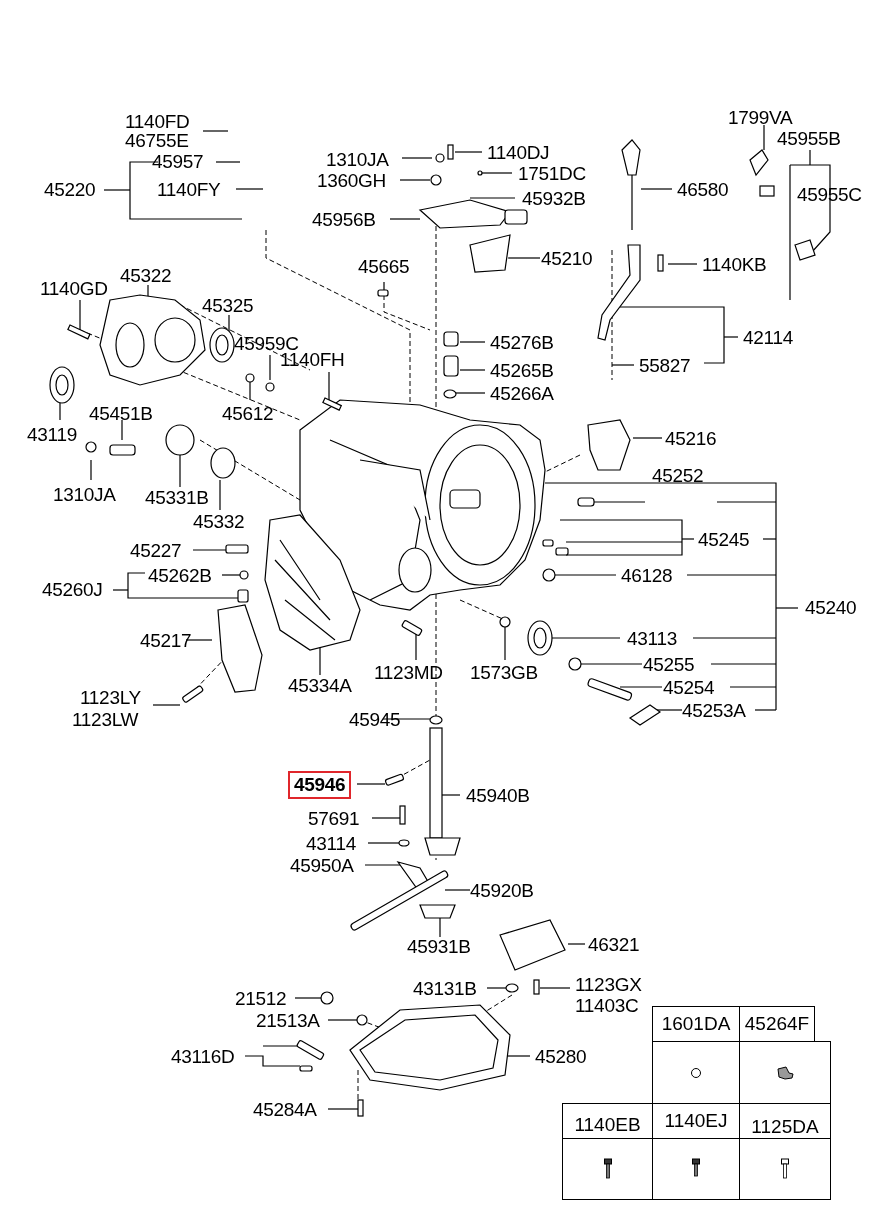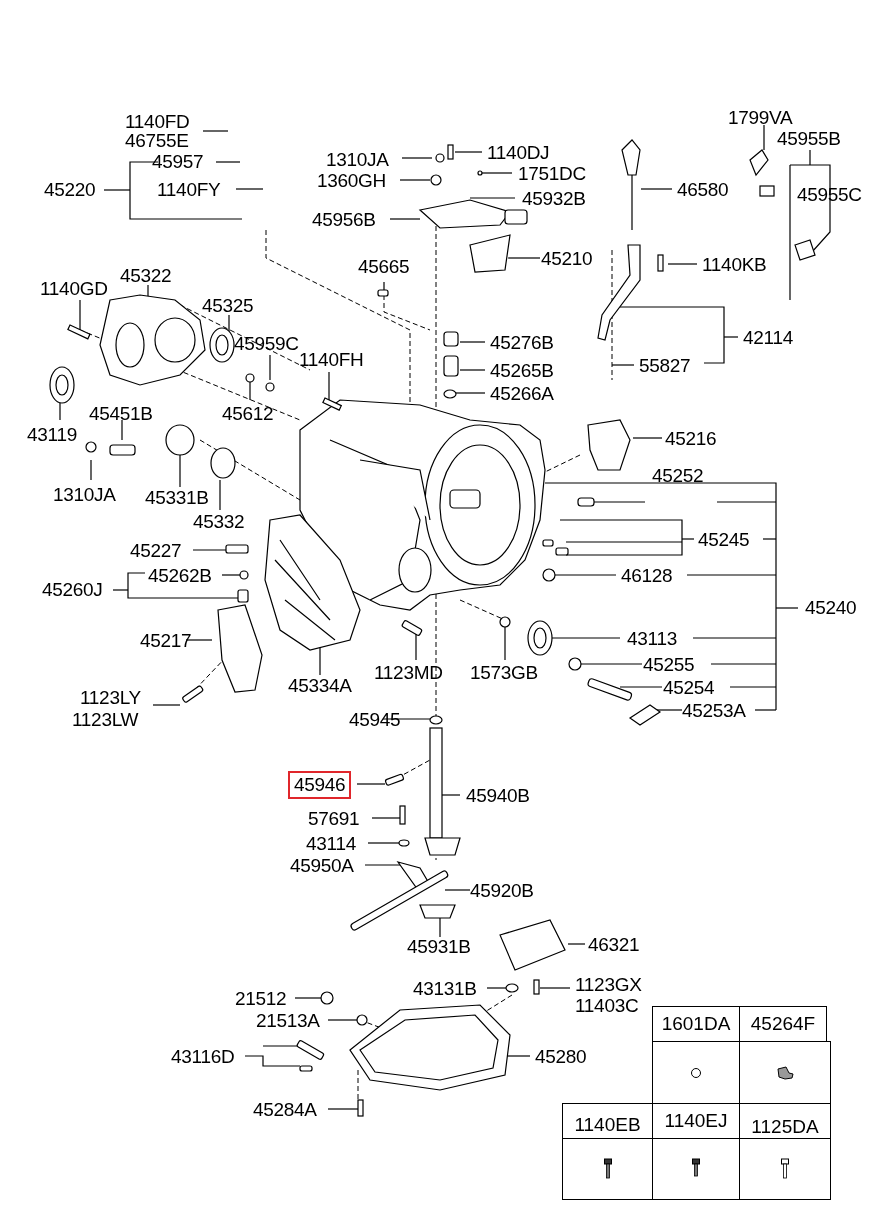--- a/index.html
+++ b/index.html
@@ -1,19 +1,19 @@
 <!DOCTYPE html>
 <html><head>
 <meta charset="utf-8">
 <style>
   html,body{margin:0;padding:0;background:#fff;}
   body{width:886px;height:1211px;position:relative;overflow:hidden;font-family:"Liberation Sans",sans-serif;}
   #diagram{position:absolute;left:0;top:0;width:886px;height:1211px;}
   .lbl{position:absolute;font-size:19px;line-height:20px;color:#000;white-space:nowrap;letter-spacing:-0.3px;cursor:pointer;}
-  .hl{outline:2px solid #e0262b;outline-offset:1px;padding:1px 3px;}
+  .hl{outline:2px solid #e0262b;outline-offset:1px;padding:1px 3px;font-weight:bold;}
   svg .ln{stroke:#000;stroke-width:1.2;fill:none;}
   svg .dash{stroke:#000;stroke-width:1;fill:none;stroke-dasharray:5 3;}
   svg .part{stroke:#000;stroke-width:1.2;fill:#fff;}
   .cell{position:absolute;border:1px solid #000;box-sizing:border-box;font-size:19px;display:flex;align-items:center;justify-content:center;background:#fff;}
 </style>
 </head>
 <body>
 
 <div id="diagram">
 <svg width="886" height="1211" style="position:absolute;left:0;top:0">
@@ -227,21 +227,21 @@
 <span class="lbl" style="left:777px;top:129px">45955B</span>
 <span class="lbl" style="left:797px;top:185px">45955C</span>
 <span class="lbl" style="left:702px;top:255px">1140KB</span>
 <span class="lbl" style="left:743px;top:328px">42114</span>
 <span class="lbl" style="left:639px;top:356px">55827</span>
 <span class="lbl" style="left:358px;top:257px">45665</span>
 <span class="lbl" style="left:40px;top:279px">1140GD</span>
 <span class="lbl" style="left:120px;top:266px">45322</span>
 <span class="lbl" style="left:202px;top:296px">45325</span>
 <span class="lbl" style="left:234px;top:334px">45959C</span>
-<span class="lbl" style="left:299px;top:350px">1140FH</span>
+<span class="lbl" style="left:280px;top:350px">1140FH</span>
 <span class="lbl" style="left:490px;top:333px">45276B</span>
 <span class="lbl" style="left:490px;top:361px">45265B</span>
 <span class="lbl" style="left:490px;top:384px">45266A</span>
 <span class="lbl" style="left:27px;top:425px">43119</span>
 <span class="lbl" style="left:89px;top:404px">45451B</span>
 <span class="lbl" style="left:222px;top:404px">45612</span>
 <span class="lbl" style="left:53px;top:485px">1310JA</span>
 <span class="lbl" style="left:145px;top:488px">45331B</span>
 <span class="lbl" style="left:193px;top:512px">45332</span>
 <span class="lbl" style="left:665px;top:429px">45216</span>
@@ -277,21 +277,21 @@
 <span class="lbl" style="left:235px;top:989px">21512</span>
 <span class="lbl" style="left:256px;top:1011px">21513A</span>
 <span class="lbl" style="left:171px;top:1047px">43116D</span>
 <span class="lbl" style="left:535px;top:1047px">45280</span>
 <span class="lbl" style="left:253px;top:1100px">45284A</span>
 
 <div>
   <div class="cell" style="left:652px;top:1006px;width:88px;height:36px">
         <span>1601DA</span>
       </div>
-  <div class="cell" style="left:739px;top:1006px;width:88px;height:36px">
+  <div class="cell" style="left:739px;top:1006px;width:76px;height:36px">
         <span>45264F</span>
       </div>
   <div class="cell" style="left:652px;top:1041px;width:88px;height:63px">
     <svg width="14" height="14">
           <circle cx="7" cy="7" r="4.5" fill="#fff" stroke="#000"></circle>
         </svg>
   </div>
   <div class="cell" style="left:739px;top:1041px;width:92px;height:63px">
     <svg width="20" height="16">
           <path d="M3,4 L11,2 L14,8 L18,9 L17,13 L10,14 L4,12 Z" fill="#999" stroke="#000"></path>

